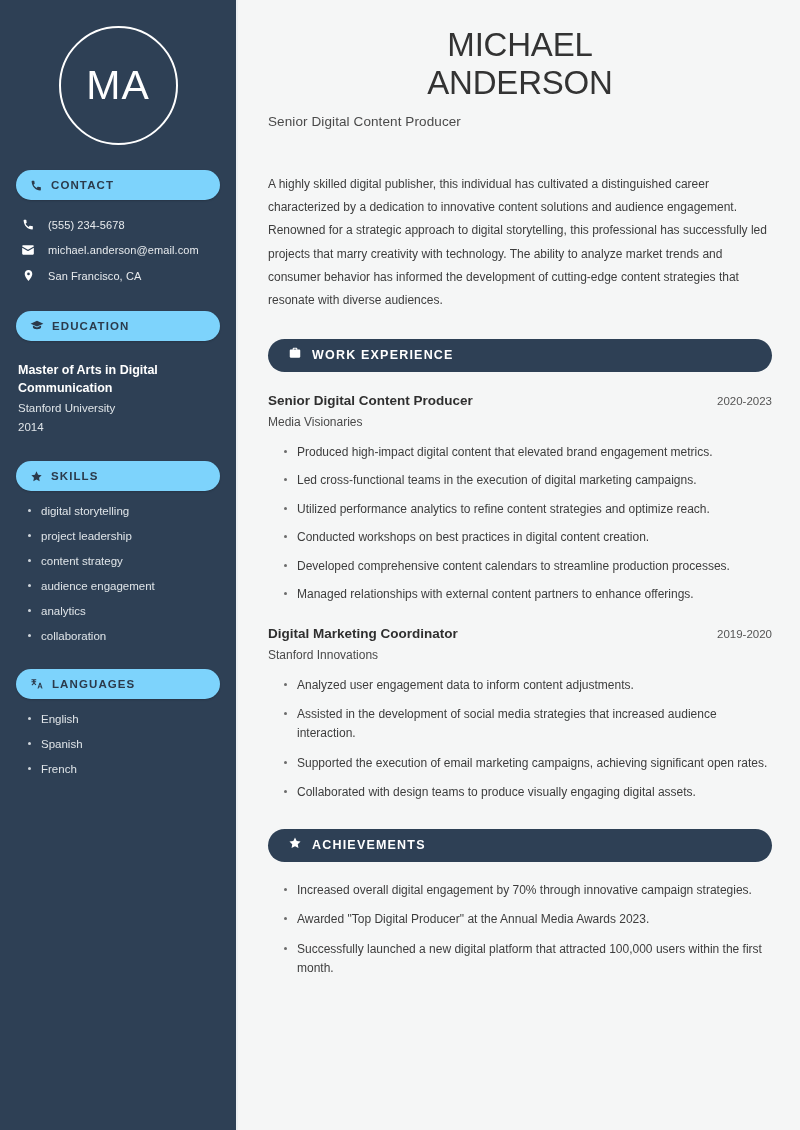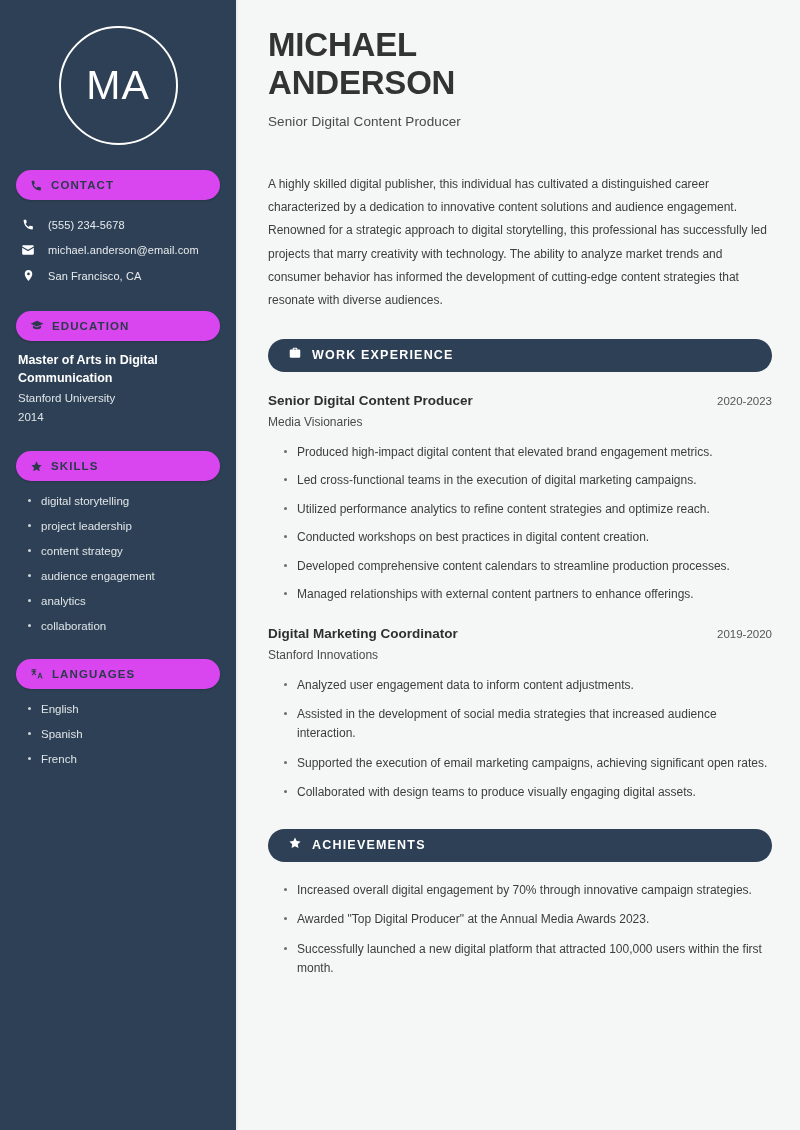--- a/index.html
+++ b/index.html
@@ -53,21 +53,21 @@
     font-size: 41px;
     font-weight: 400;
     letter-spacing: 1px;
     color: #ffffff;
     line-height: 1;
   }
 
   
   .pill {
     margin-top: 25px;
-    background: #d946ef;
+    background: #7dd3fc;
     border-radius: 999px;
     height: 30px;
     display: flex;
     align-items: center;
     gap: 8px;
     padding: 0 14px;
     box-shadow: 0 1px 2px rgba(0,0,0,0.18);
   }
 
   .pill-label {
@@ -97,21 +97,21 @@
     justify-content: center;
   }
 
   .contact-text {
     font-size: 11px;
     color: #e8ebee;
     letter-spacing: 0.1px;
     word-break: break-word;
   }
 
-  .edu-block { margin-top: 10px; padding-left: 2px; }
+  .edu-block { margin-top: 20px; padding-left: 2px; }
 
   .edu-degree {
     font-size: 12.5px;
     font-weight: bold;
     color: #ffffff;
     line-height: 1.45;
     margin-bottom: 2px;
   }
 
   .edu-school, .edu-year {
@@ -148,25 +148,26 @@
 
   
   .main {
     flex: 1 1 auto;
     padding: 26px 28px 0 30px;
     min-width: 0;
   }
 
   .name {
     font-size: 33px;
-    font-weight: bold;
+    font-weight: normal;
     line-height: 1.16;
     letter-spacing: -0.2px;
     color: #333333;
     text-transform: uppercase;
+    text-align: center;
   }
 
   .job-title-head {
     margin-top: 11px;
     font-size: 13.5px;
     color: #4a4a4a;
     letter-spacing: 0.1px;
   }
 
   .summary {

